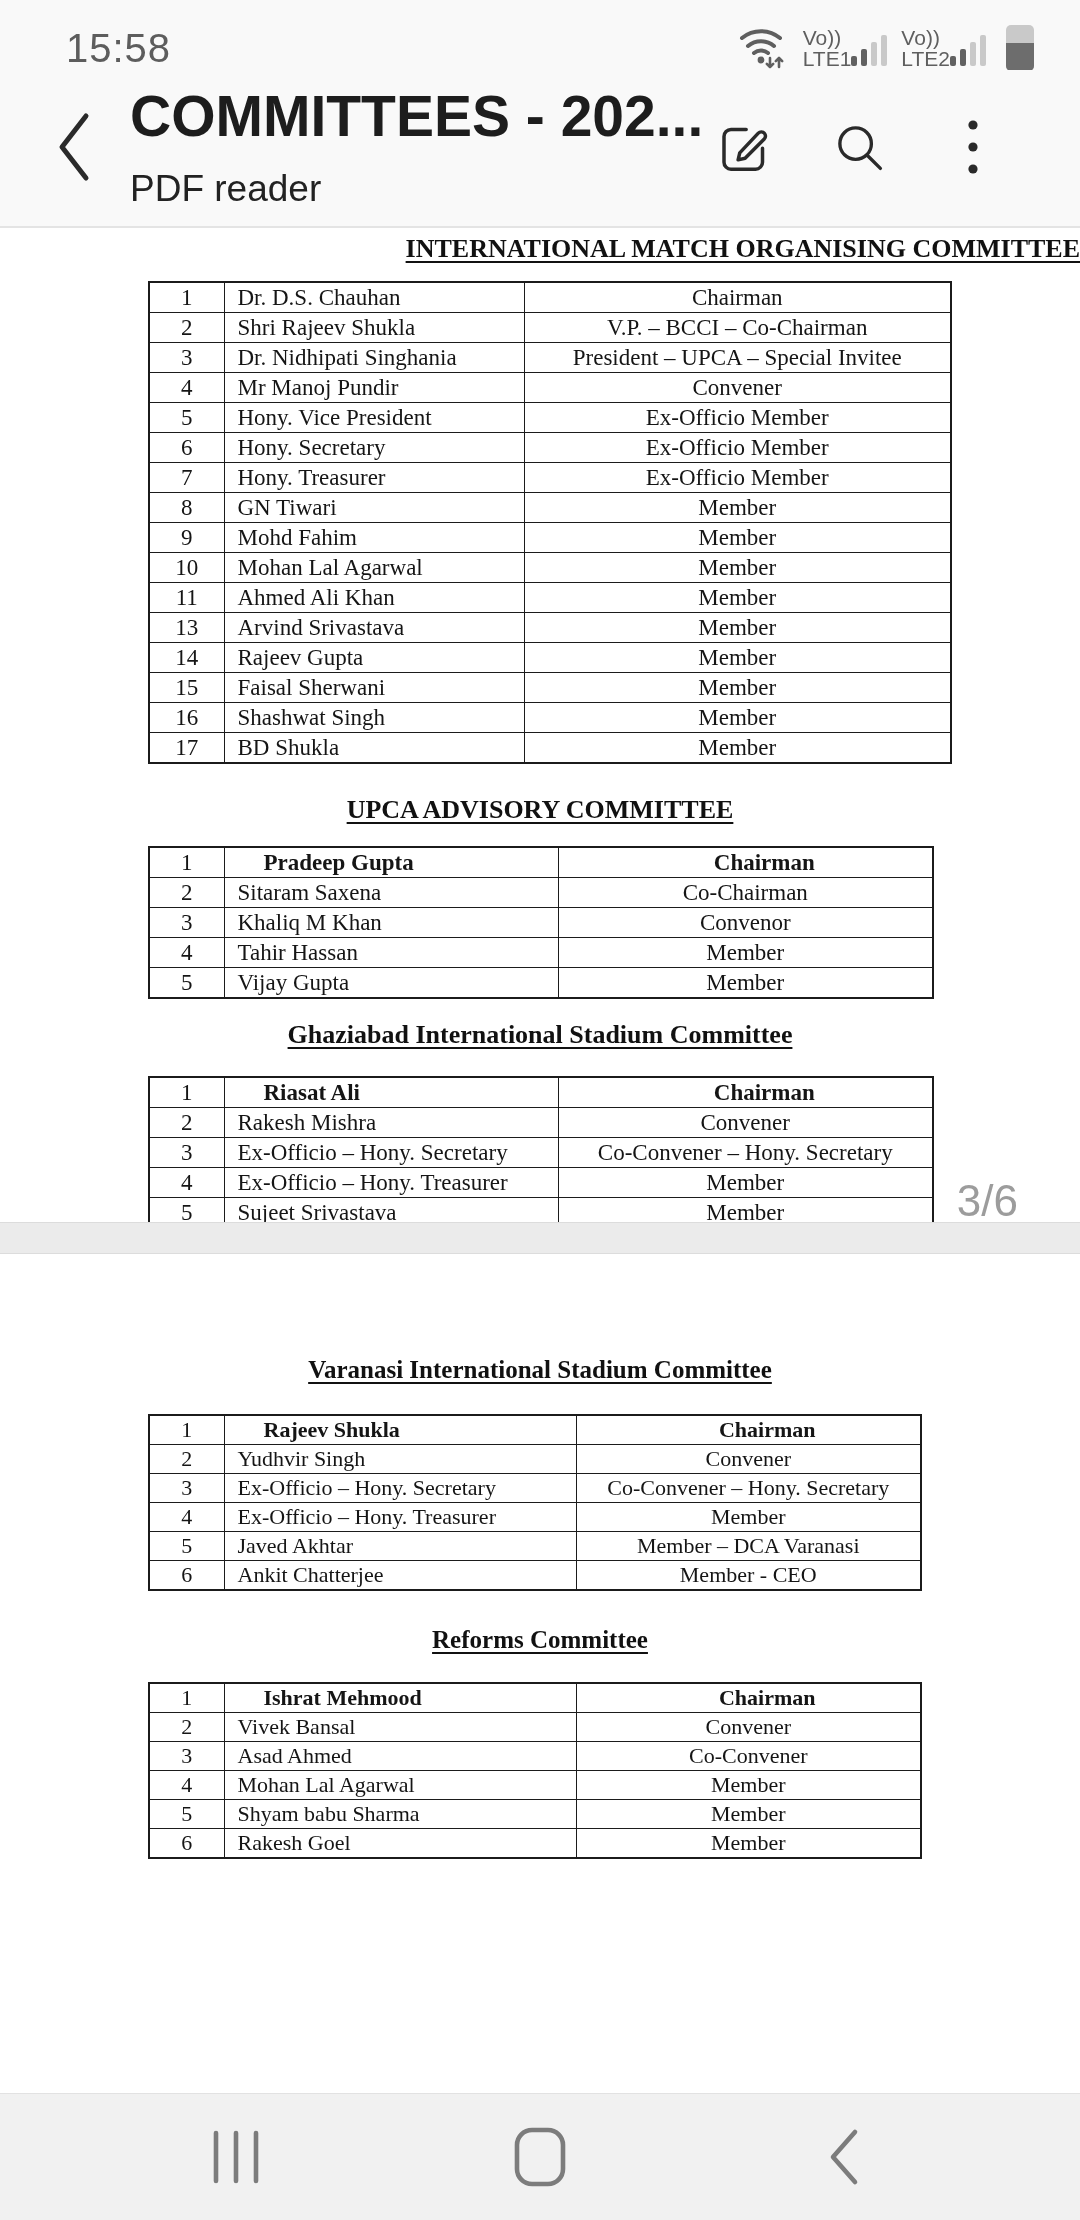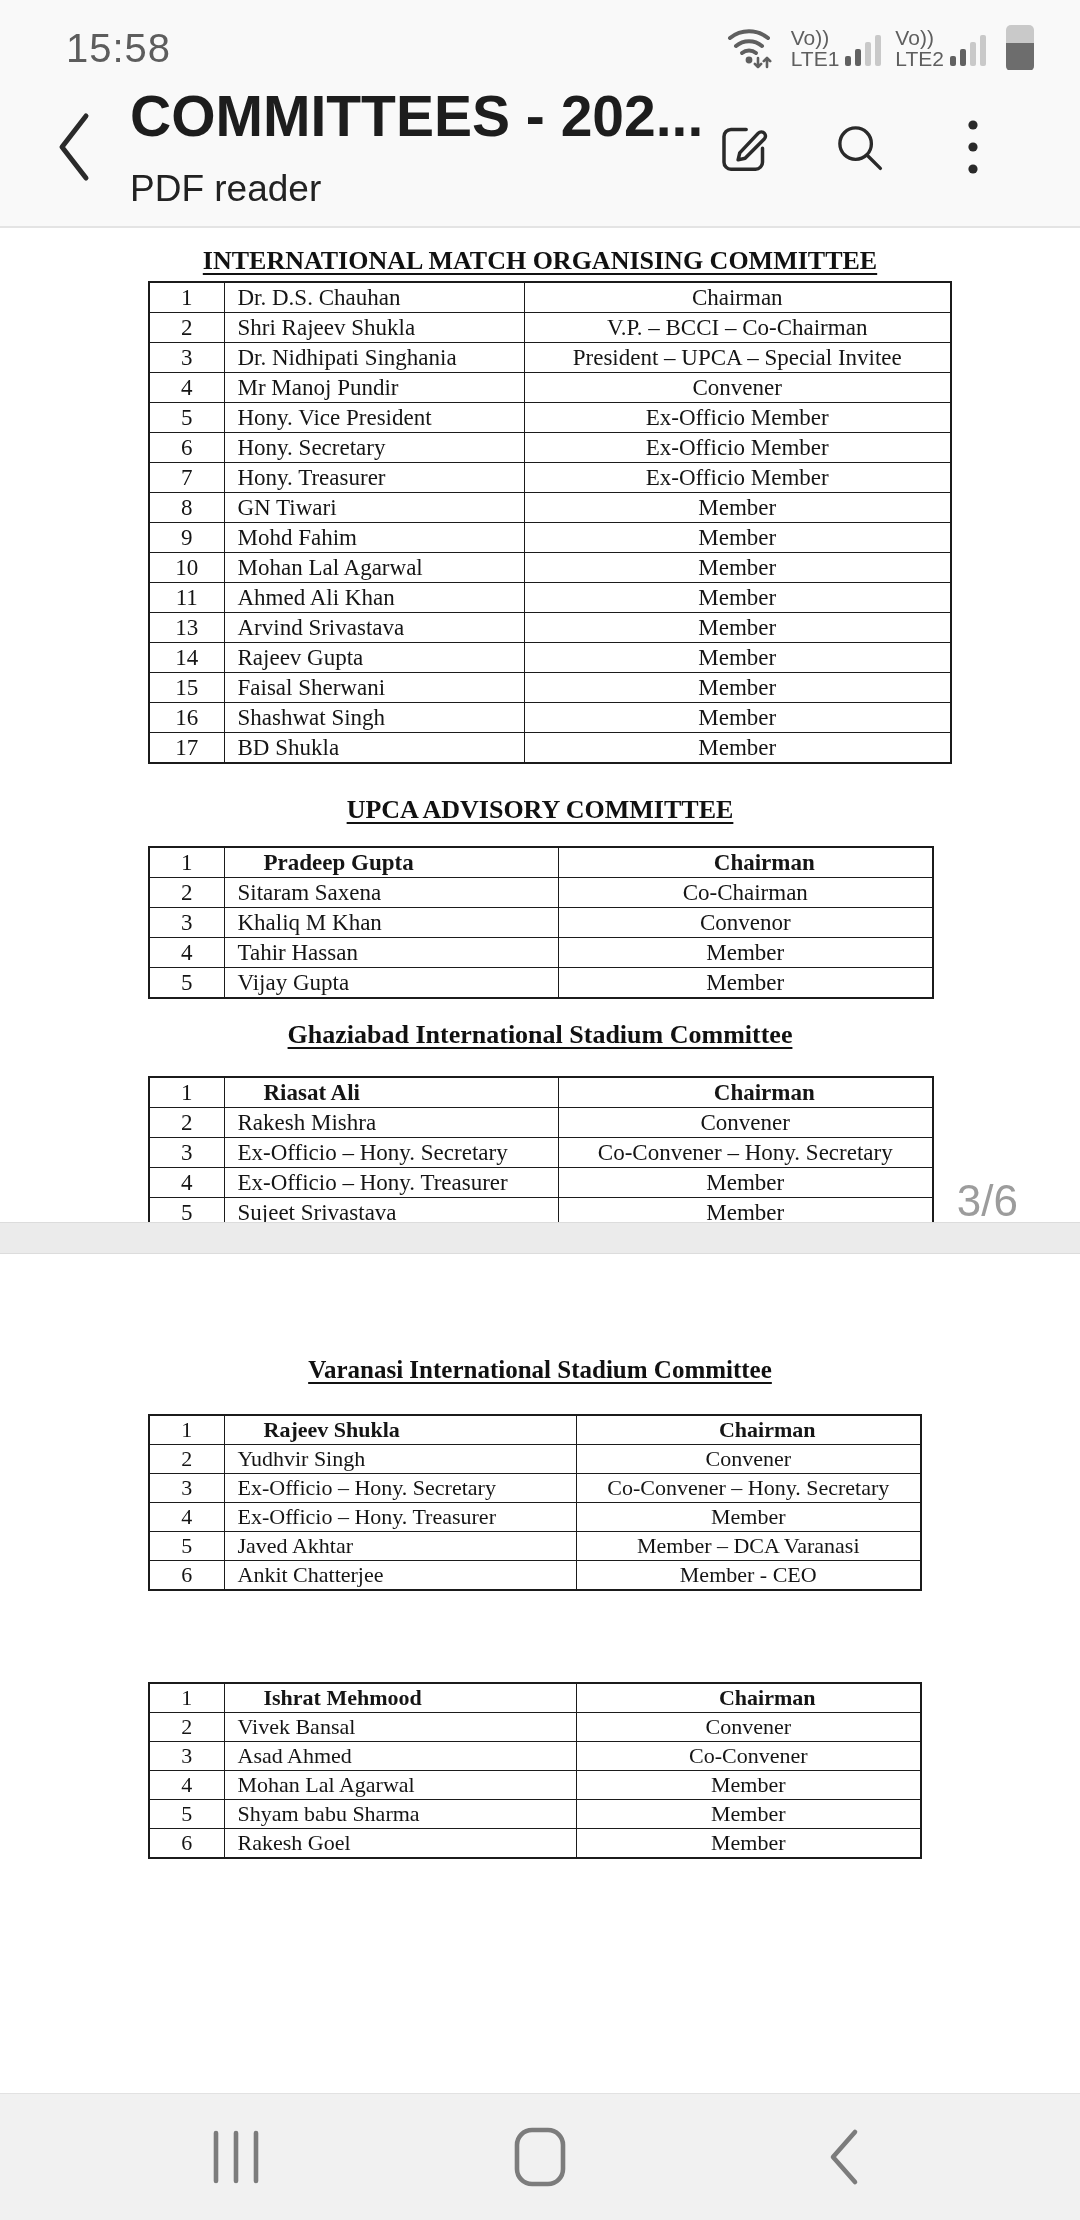--- a/index.html
+++ b/index.html
@@ -5,21 +5,21 @@
   html,body{margin:0;padding:0;background:#fff;}
   .screen{position:relative;width:1080px;height:2220px;background:#ffffff;overflow:hidden;
           font-family:"Liberation Sans","DejaVu Sans",sans-serif;}
 
   
   .statusbar{position:absolute;left:0;top:0;width:1080px;height:70px;background:#f9f9f9;
              display:flex;align-items:center;justify-content:space-between;
              padding:26px 46px 0 66px;box-sizing:border-box;}
   .sb-time{font-size:40px;color:#5d5d5d;letter-spacing:1px;}
   .sb-right{display:flex;align-items:center;gap:14px;color:#5f5f5f;}
-  .sim{display:flex;align-items:flex-end;gap:6px;}
+  .sim{display:flex;align-items:flex-end;}
   .sim-txt{display:flex;flex-direction:column;align-items:flex-start;line-height:21px;
            font-size:21px;color:#5f5f5f;}
   .bars{display:flex;align-items:flex-end;gap:4px;padding-bottom:3px;}
   .bars i{display:block;width:6px;border-radius:2px;background:#c9c9c9;}
   .bars i.on{background:#616161;}
   .b1{height:10px}.b2{height:17px}.b3{height:24px}.b4{height:31px}
   .battery{position:relative;width:28px;height:46px;border-radius:5px;background:#c9c9c9;
            overflow:hidden;margin-left:6px;}
   .battery .fill{position:absolute;left:0;right:0;bottom:0;height:60%;background:#6d6d6d;}
 
@@ -157,21 +157,21 @@
             <circle cx="7" cy="29" r="4.6" fill="#2a2a2a"></circle>
             <circle cx="7" cy="51" r="4.6" fill="#2a2a2a"></circle>
           </svg>
         </span>
       </button>
     </div>
   </div>
 
   <div class="doc">
 
-    <div class="sec-title st-lg" style="top:16px;">INTERNATIONAL MATCH ORGANISING COMMITTEE</div>
+    <div class="sec-title st-lg" style="top:4px;text-align:right;">INTERNATIONAL MATCH ORGANISING COMMITTEE</div>
     <table class="ctable p3" style="left:148px;top:51px;width:802px;">
       <colgroup>
           <col style="width:75px">
           <col style="width:300px">
           <col style="width:427px">
         </colgroup>
       <tbody>
           <tr>
             <td class="num">1</td>
             <td class="name">Dr. D.S. Chauhan</td>
@@ -365,20 +365,21 @@
             <td class="role">Member – DCA Varanasi</td>
           </tr>
           <tr>
             <td class="num">6</td>
             <td class="name">Ankit Chatterjee</td>
             <td class="role">Member - CEO</td>
           </tr>
         </tbody>
     </table>
 
+    <div class="sec-title st-sm" style="top:1396px;">Reforms Committee</div>
     <table class="ctable p4" style="left:148px;top:1452px;width:772px;">
       <colgroup>
           <col style="width:75px">
           <col style="width:352px">
           <col style="width:345px">
         </colgroup>
       <tbody>
           <tr>
             <td class="num">1</td>
             <td class="name b">Ishrat Mehmood</td>

